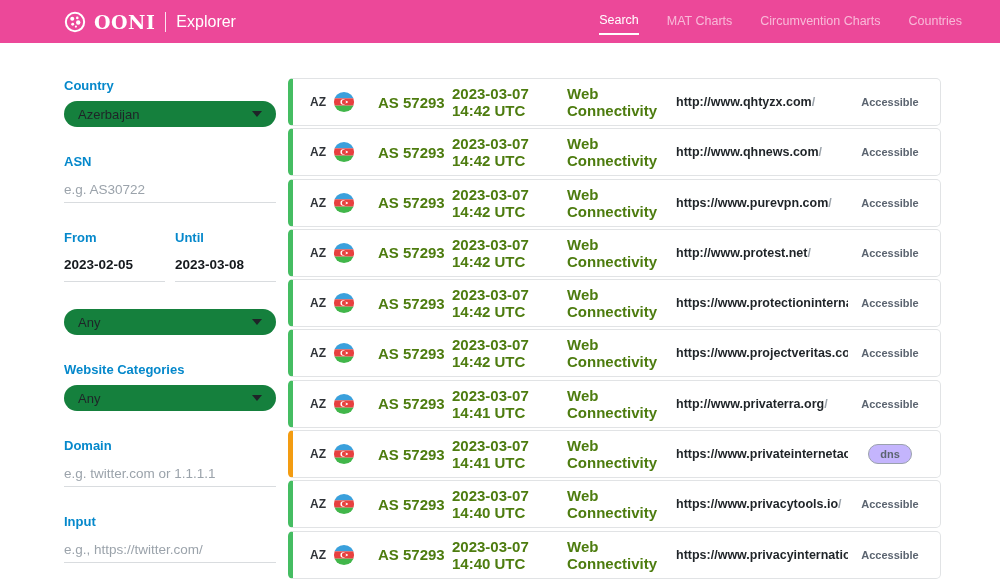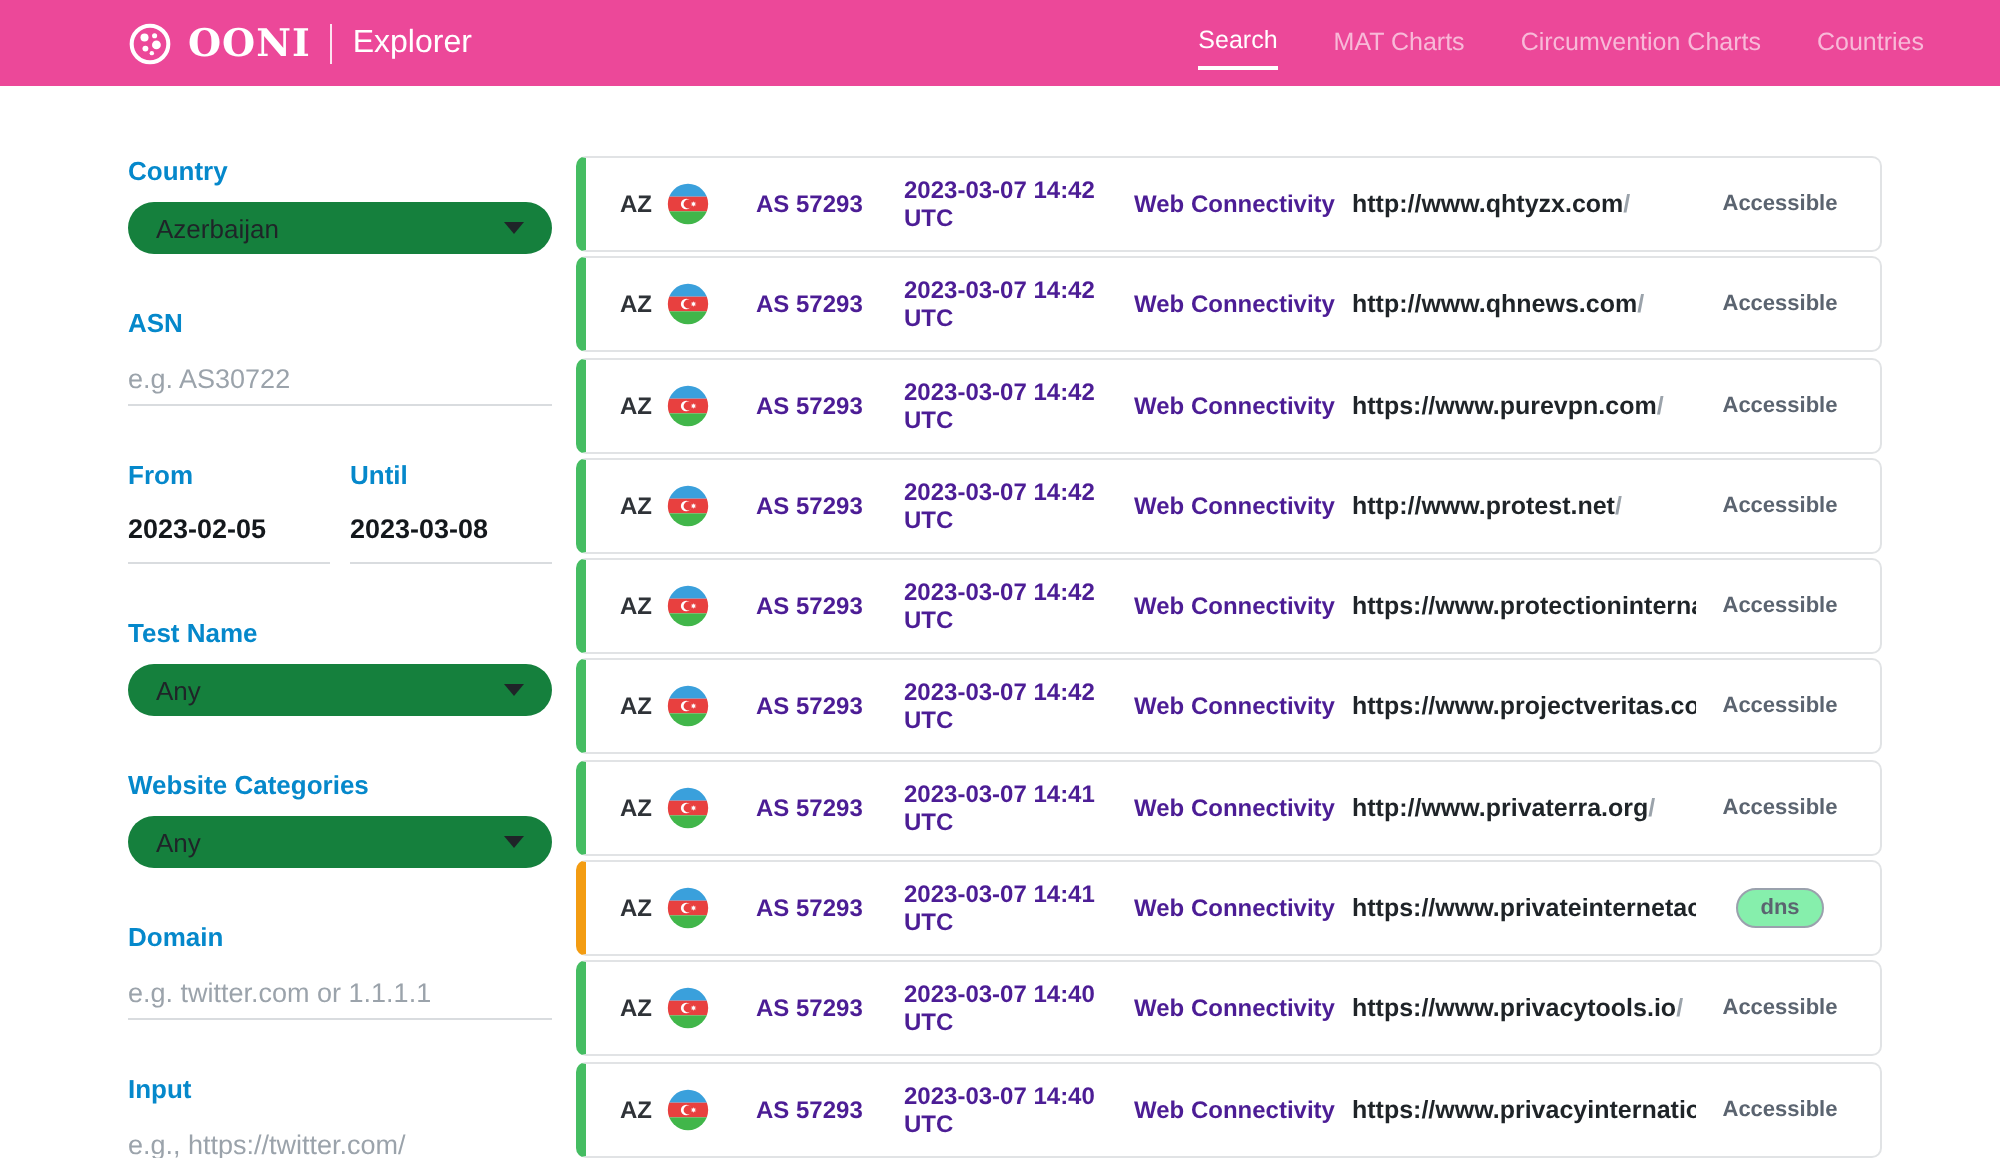--- a/index.html
+++ b/index.html
@@ -45,26 +45,26 @@
   
   .row-card { height:48px; margin-bottom:2.3px; background:#fff;
               border:1px solid #e1e3e5; border-left:5px solid #45bd62;
               border-radius:5px; display:grid; align-items:center;
               grid-template-columns:23px 45px 74px 115px 109px 1fr 84px;
               padding-left:17px; padding-right:8px; cursor:pointer;font-weight:bold; }
   .row-card.anomaly { border-left-color:#f39c12; }
   .c-cc { font-size:12px; color:#2f3338; }
   .c-flag { display:flex; align-items:center; }
   .c-flag svg { width:22px; height:22px; display:block; }
-  .c-asn, .c-date, .c-test { font-size:12px; color:#4c1d95; }
+  .c-asn, .c-date, .c-test { font-size:15px; color:#4d7c0f; }
   .c-url { font-size:12.5px; color:#1f2428; white-space:nowrap; overflow:hidden; }
   .c-url .suffix { color:#9ba3ab; }
   .c-status { font-size:11px; color:#5b6470; text-align:center; }
   .badge-pill { display:inline-block; border:1px solid #9aa1ad; border-radius:11px;
-                padding:3px 11px; font-size:11px; color:#5b6470; background:#86efac; }
+                padding:3px 11px; font-size:11px; color:#5b6470; background:#c4b5fd; }
 </style>
 </head>
 <body>
 
 <div class="app-header">
   <div class="brand">
     <svg class="brand-icon" viewBox="0 0 24 24">
       <circle cx="12" cy="12" r="10" fill="none" stroke="#fff" stroke-width="2.2"></circle>
       <circle cx="9" cy="8.5" r="2.2" fill="#fff"></circle>
       <circle cx="14.5" cy="7.5" r="1.4" fill="#fff"></circle>
@@ -106,21 +106,20 @@
         <div class="flabel">From</div>
         <div class="dval">2023-02-05</div>
       </div>
       <div class="dcol">
         <div class="flabel">Until</div>
         <div class="dval">2023-03-08</div>
       </div>
     </div>
 
     <div class="fgroup">
-      <div class="flabel">Test Name</div>
       <div class="fselect">
         <span>Any</span>
         <span class="caret"></span>
       </div>
     </div>
 
     <div class="fgroup">
       <div class="flabel">Website Categories</div>
       <div class="fselect">
         <span>Any</span>

